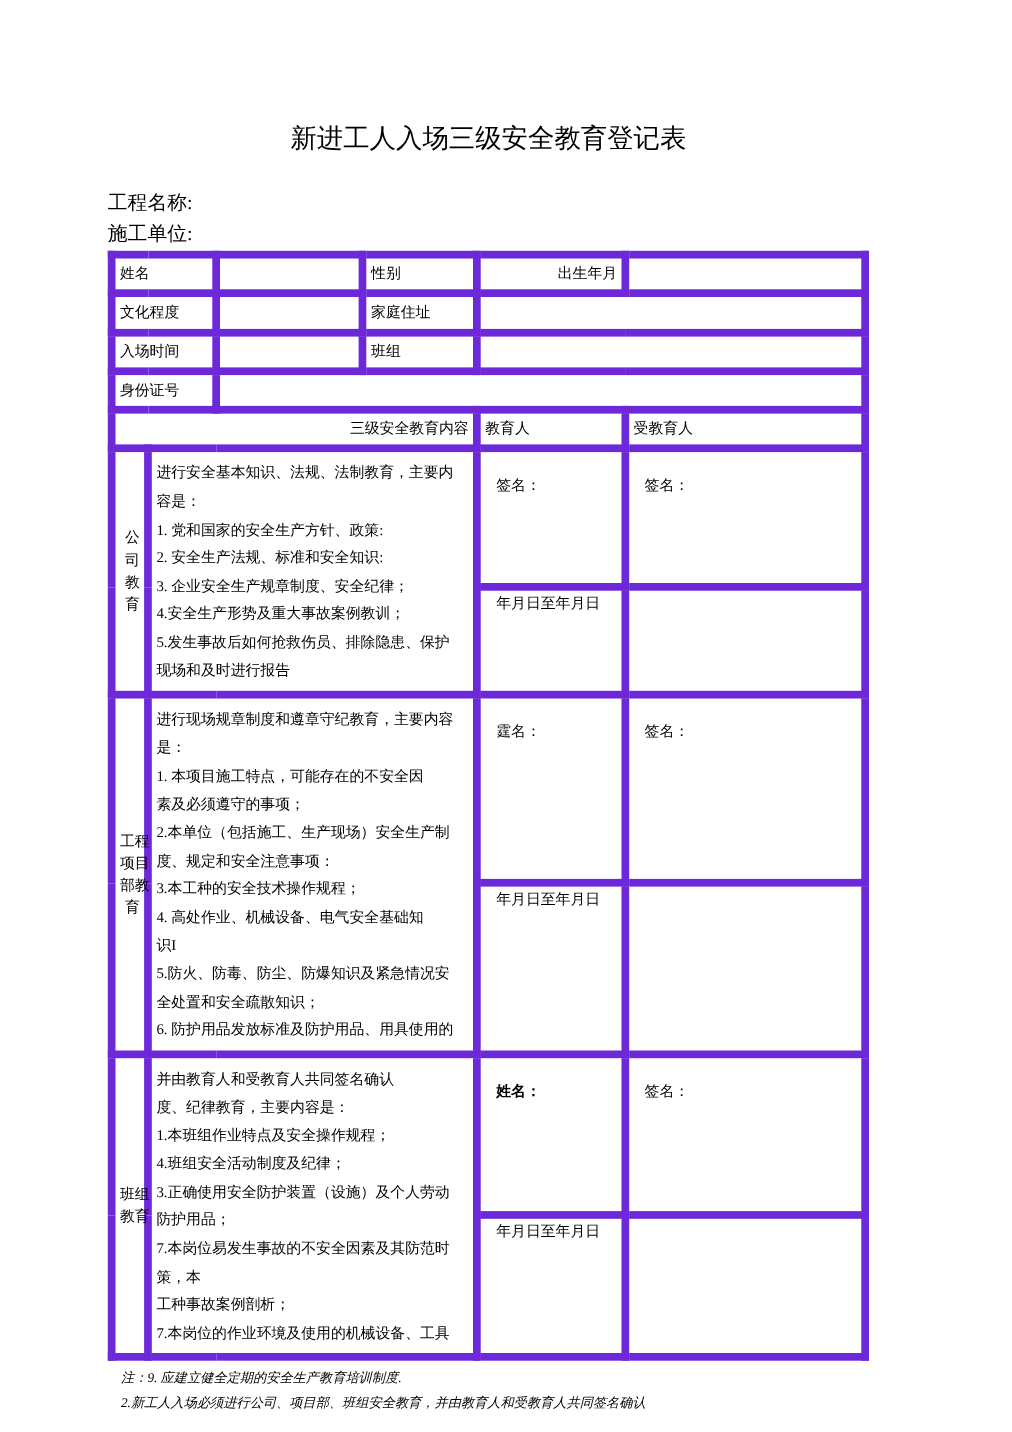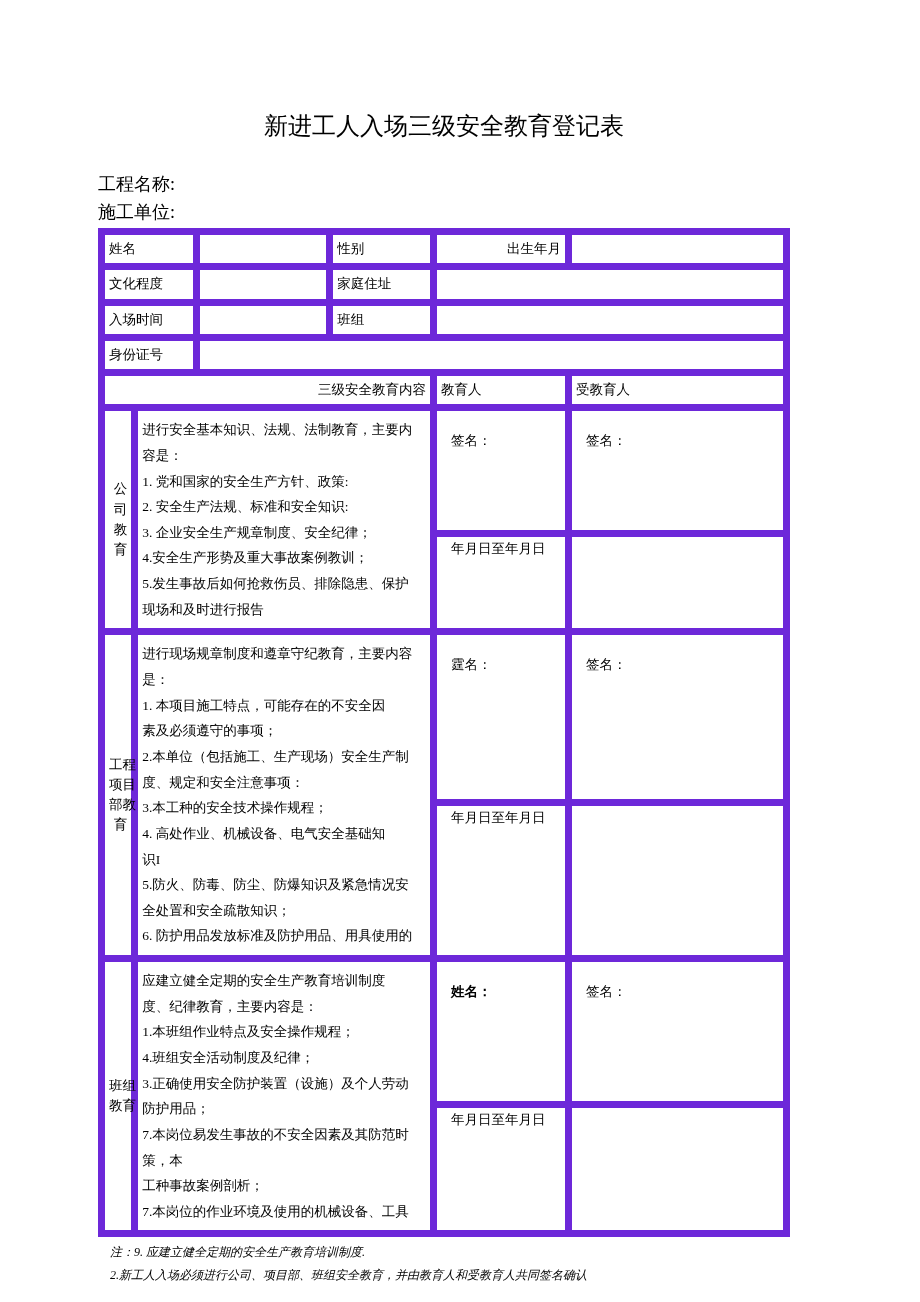--- a/index.html
+++ b/index.html
@@ -185,21 +185,21 @@
       <td class="date-area">年月日至年月日</td>
       <td></td>
     </tr>
 
     <tr>
       <td rowspan="2" class="vcat">
         <span class="nowrap">班组</span><br>
         <span class="nowrap">教育</span>
       </td>
       <td colspan="3" rowspan="2" class="content-cell">
-        <span class="item">应建立健全定期的安全生产教育培训制度</span>
+        <span class="item">并由教育人和受教育人共同签名确认</span>
         <span class="item">度、纪律教育，主要内容是：</span>
         <span class="item">1.本班组作业特点及安全操作规程；</span>
         <span class="item">4.班组安全活动制度及纪律；</span>
         <span class="item">3.正确使用安全防护装置（设施）及个人劳动</span>
         <span class="item">防护用品；</span>
         <span class="item">7.本岗位易发生事故的不安全因素及其防范时</span>
         <span class="item">策，本</span>
         <span class="item">工种事故案例剖析；</span>
         <span class="item">7.本岗位的作业环境及使用的机械设备、工具</span>
       </td>

